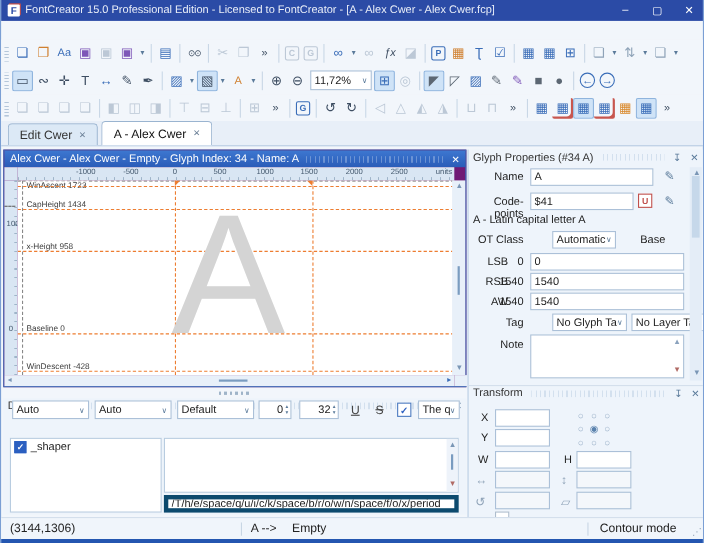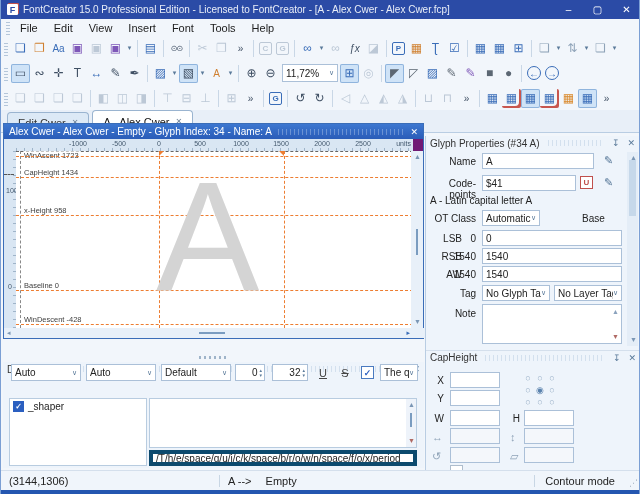--- a/index.html
+++ b/index.html
@@ -37,21 +37,21 @@
           padding:0 3px;margin:0 2px;color:#222;flex:none;}
   .tcv{flex:1;}.tca{font-size:7px;color:#5a7a9a;}
   
   .tabbar{position:absolute;left:0;top:110px;width:640px;height:23px;background:#e8eff8;display:flex;align-items:flex-end;
           padding-left:6px;border-bottom:1px solid #b9cde3;}
   .tab{display:flex;align-items:center;gap:6px;font-size:11px;color:#333;height:20px;padding:0 10px;
        border:1px solid #9ab4d0;border-bottom:none;border-radius:4px 4px 0 0;background:#dce9f6;margin-right:3px;}
   .tab.on{background:#fff;height:22px;color:#111;}
   .tclose{font-size:8px;color:#6a7f96;}
   
-  .editor{position:absolute;left:2px;top:123px;width:421px;height:216px;border:1px solid #3a6db8;background:#701a75;}
+  .editor{position:absolute;left:2px;top:136px;width:421px;height:216px;border:1px solid #3a6db8;background:#701a75;}
   .edhead{position:absolute;left:0;top:0;width:419px;height:15px;background:linear-gradient(#3d77d0,#2a5cb8);
           display:flex;align-items:center;color:#fff;font-size:10px;padding:0 5px;gap:6px;}
   .pat{flex:1;height:6px;background:repeating-linear-gradient(90deg,rgba(255,255,255,.28) 0 1px,transparent 1px 4px);}
   .patg{flex:1;height:6px;background:repeating-linear-gradient(90deg,#d3e0ee 0 1px,transparent 1px 4px);}
   .edclose{font-size:9px;color:#fff;}
   .hruler{position:absolute;left:12px;top:15px;width:397px;height:12px;background:#d9e6f3;font-size:7px;color:#44596e;
           background-image:repeating-linear-gradient(90deg,#9fb4c9 0 1px,transparent 1px 8px);background-size:100% 3px;
           background-position:0 100%;background-repeat:no-repeat;}
   .hruler span{position:absolute;top:1px;transform:translateX(-50%);}
   .hruler .units{transform:none;right:2px;left:auto;}
@@ -102,21 +102,21 @@
   .pvsb{position:absolute;right:0;top:0;width:10px;height:100%;background:#eef3fa;}
   .pvinput{position:absolute;left:146px;top:88px;width:268px;height:16px;border:4px solid #0c4a6e;font-size:10px;color:#222;
            padding:0 3px;font-family:"Liberation Sans",sans-serif;background:#fff;}
   
   .rpanel{position:absolute;left:424px;top:136px;width:214px;height:334px;background:#eef4fb;border-left:1px solid #b9cde3;overflow:hidden;}
   .rlabel{position:absolute;font-size:10px;color:#222;text-align:right;}
   .rtext{position:absolute;font-size:10px;color:#222;}
   .rinput{position:absolute;height:16px;border:1px solid #abc0d8;background:#fff;font-size:10px;color:#222;padding:0 3px;
           font-family:"Liberation Sans",sans-serif;}
   .rdd{position:absolute;height:16px;border:1px solid #abc0d8;background:#fff;display:flex;align-items:center;
-       font-size:10px;color:#222;padding:0 3px;}
+       font-size:10px;color:#222;padding:0 3px;margin-left:20px;}
   .rdd .cv{flex:1;overflow:hidden;white-space:nowrap;}
   .wand{position:absolute;font-size:11px;color:#5a7a9a;}
   .ubadge{position:absolute;width:13px;height:13px;background:#fff;border:1px solid #c0504d;color:#c0504d;font-size:8px;
           font-weight:bold;display:flex;align-items:center;justify-content:center;}
   .gpsb{position:absolute;left:201px;top:16px;width:11px;height:194px;background:#e4edf7;}
   .gpsb .th{position:absolute;left:2px;top:8px;width:7px;height:56px;background:#c6d8ea;}
   .notearea{position:absolute;border:1px solid #abc0d8;background:#fff;resize:none;}
   .rgrid{position:absolute;left:96px;top:236px;display:grid;grid-template-columns:repeat(3,12px);grid-auto-rows:12px;
          font-size:9px;color:#9ab0c8;text-align:center;line-height:12px;}
   .tfico{position:absolute;font-size:11px;color:#8fa3b8;}
@@ -133,30 +133,20 @@
 <div class="window">
 
   <div class="titlebar">
     <span class="applogo">F</span>
     <span class="apptitle">FontCreator 15.0 Professional Edition - Licensed to FontCreator - [A - Alex Cwer - Alex Cwer.fcp]</span>
     <span class="wbtn">–</span>
     <span class="wbtn">▢</span>
     <span class="wbtn">✕</span>
   </div>
 
-  <div class="menubar">
-    <span class="grip"></span>
-    <span class="mitem">File</span>
-    <span class="mitem">Edit</span>
-    <span class="mitem">View</span>
-    <span class="mitem">Insert</span>
-    <span class="mitem">Font</span>
-    <span class="mitem">Tools</span>
-    <span class="mitem">Help</span>
-  </div>
 
   <div class="tb tb1">
       <span class="grip"></span>
       <span class="tbtn blue">❏</span>
       <span class="tbtn orange">❐</span>
       <span class="tbtn blue sm">Aa</span>
       <span class="tbtn purple">▣</span>
       <span class="tbtn dis">▣</span>
       <span class="tbtn purple">▣</span>
       <span class="tbtn dd">▾</span>
@@ -456,21 +446,21 @@
     <span class="sarr" style="left:186px;top:171px;color:#8aa2bd">▲</span>
     <span class="sarr" style="left:186px;top:196px;color:#b06a64">▼</span>
 
     <div class="gpsb">
       <span class="sarr" style="left:3px;top:1px">▲</span>
       <div class="th"></div>
       <span class="sarr" style="left:3px;bottom:1px">▼</span>
     </div>
 
     <div class="phead" style="position:absolute;left:0;top:214px;width:214px;border-top:1px solid #d4dfec">
-      <span>CapHeight</span>
+      <span>Transform</span>
       <span class="patg"></span>
       <span class="pico">↧</span>
       <span class="pico">✕</span>
     </div>
 
     <span class="rlabel" style="left:6px;top:239px;width:12px">X</span>
     <input class="rinput" style="left: 24px; top: 236px; width: 50px;">
     <span class="rlabel" style="left:6px;top:257px;width:12px">Y</span>
     <input class="rinput" style="left: 24px; top: 254px; width: 50px;">
 

